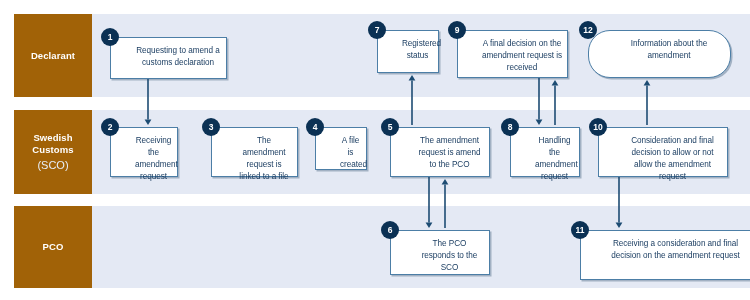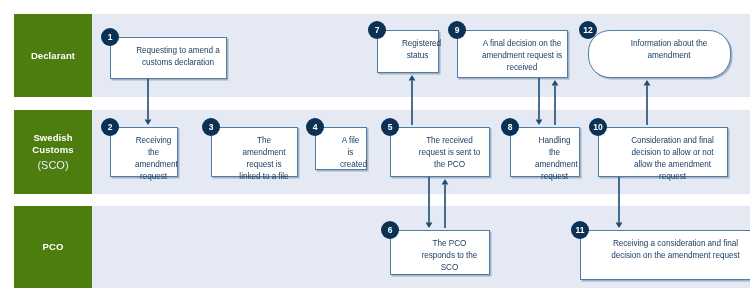--- a/index.html
+++ b/index.html
@@ -8,21 +8,21 @@
     font-family:"Liberation Sans", sans-serif;
     overflow:hidden;
   }
   #stage{position:relative;width:750px;height:300px;background:#ffffff;}
   .lane-band{
     position:absolute;
     background:#e4e9f4;
   }
   .lane-header{
     position:absolute;
-    background:#4d7c0f;
+    background:#a16207;
     color:#ffffff;
     display:flex;
     flex-direction:column;
     align-items:center;
     justify-content:center;
     text-align:center;
     line-height:1.25;
   }
   .lane-title{font-weight:bold;font-size:9.5px;letter-spacing:.1px;}
   .lane-sub{font-weight:normal;font-size:11px;margin-top:3px;color:#e8eef7;}
@@ -126,21 +126,21 @@
       <div class="badge" style="left: 101px; top: 118px;">2</div>
       <div class="node" style="left: 211px; top: 127px; width: 87px; height: 50px;">
         <div class="node-text">The amendment request is linked to a file</div>
       </div>
       <div class="badge" style="left: 202px; top: 118px;">3</div>
       <div class="node" style="left: 315px; top: 127px; width: 52px; height: 43px;">
         <div class="node-text">A file is created</div>
       </div>
       <div class="badge" style="left: 306px; top: 118px;">4</div>
       <div class="node" style="left: 390px; top: 127px; width: 100px; height: 50px;">
-        <div class="node-text">The received request is sent to the PCO</div>
+        <div class="node-text">The amendment request is amend to the PCO</div>
       </div>
       <div class="badge" style="left: 381px; top: 118px;">5</div>
       <div class="node" style="left: 390px; top: 230px; width: 100px; height: 45px;">
         <div class="node-text">The PCO responds to the SCO</div>
       </div>
       <div class="badge" style="left: 381px; top: 221px;">6</div>
       <div class="node" style="left: 377px; top: 30px; width: 62px; height: 43px;">
         <div class="node-text">Registered status</div>
       </div>
       <div class="badge" style="left: 368px; top: 21px;">7</div>

